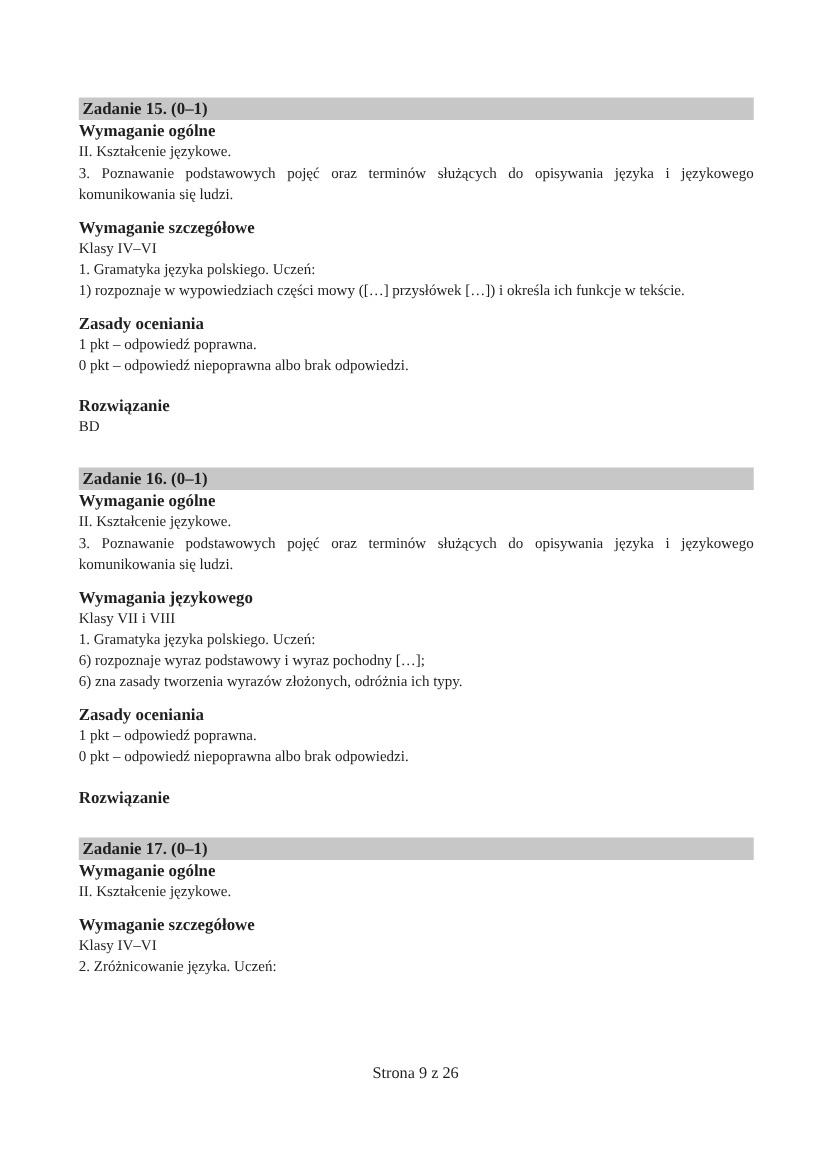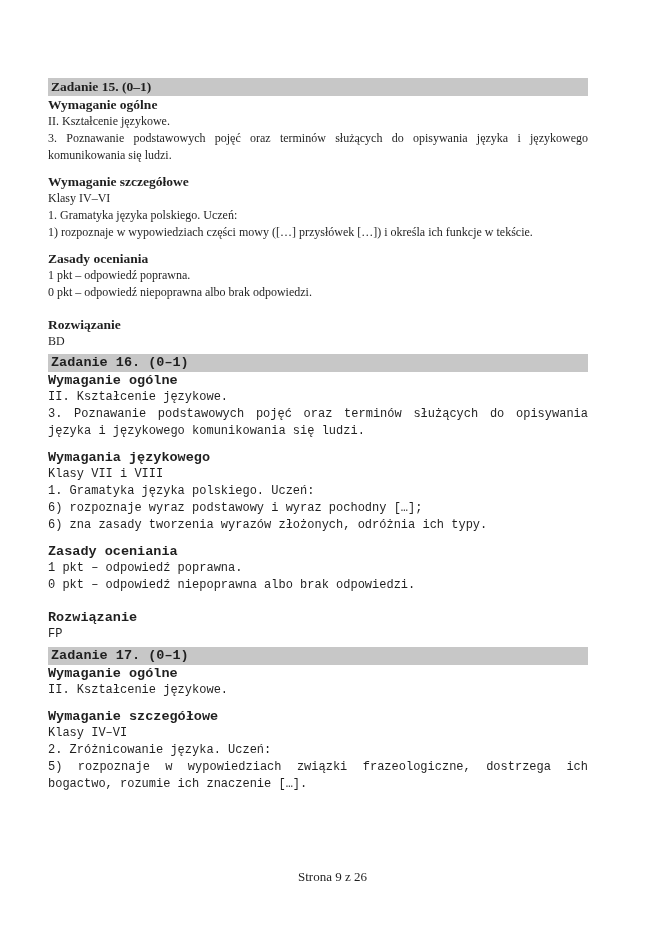--- a/index.html
+++ b/index.html
@@ -8,41 +8,41 @@
     --page-bg:#ffffff;
   }
   html,body{margin:0;padding:0;}
   body{
     width:665px;height:941px;overflow:hidden;position:relative;
     background:var(--page-bg);
     color:var(--text);
     font-family:"Liberation Serif","DejaVu Serif",serif;
   }
   .content{
-    position:absolute;left:48px;top:78px;width:540px;
+    position:absolute;left:63px;top:78px;width:540px;
   }
   .task-bar{
     background:var(--task-bar);
     height:18px;line-height:18px;
     font-weight:bold;font-size:13.5px;
     padding-left:3px;box-sizing:border-box;
   }
   .sec{margin-top:9px;}
   .task-bar + .sec{margin-top:0;}
   .sec.gap-lg{margin-top:15px;}
-  .task + .task{margin-top:4px;font-family:Liberation Mono, monospace;}
+  .task + .task{margin-top:24px;}
   .h{
     font-weight:bold;font-size:13.5px;line-height:17px;
   }
   .p{
     font-size:12px;line-height:17px;
     text-align:justify;
   }
   .footer{
-    position:absolute;left:0;top:869px;width:665px;
+    position:absolute;left:0;top:850px;width:665px;
     text-align:center;font-size:13px;line-height:15px;
   }
 </style>
 </head>
 <body>
 
 <div class="content">
 
   <section class="task">
     <header class="task-bar">
@@ -86,37 +86,35 @@
       <div class="p">6) rozpoznaje wyraz podstawowy i wyraz pochodny […];</div>
       <div class="p">6) zna zasady tworzenia wyrazów złożonych, odróżnia ich typy.</div>
     </div>
     <div class="sec">
       <div class="h">Zasady oceniania</div>
       <div class="p">1 pkt – odpowiedź poprawna.</div>
       <div class="p">0 pkt – odpowiedź niepoprawna albo brak odpowiedzi.</div>
     </div>
     <div class="sec gap-lg">
       <div class="h">Rozwiązanie</div>
-      <div class="p">FP</div>
     </div>
   </section>
 
   <section class="task">
     <header class="task-bar">
       <span>Zadanie 17. (0–1)</span>
     </header>
     <div class="sec">
       <div class="h">Wymaganie ogólne</div>
       <div class="p">II. Kształcenie językowe.</div>
     </div>
     <div class="sec">
       <div class="h">Wymaganie szczegółowe</div>
       <div class="p">Klasy IV–VI</div>
       <div class="p">2. Zróżnicowanie języka. Uczeń:</div>
-      <div class="p">5) rozpoznaje w wypowiedziach związki frazeologiczne, dostrzega ich bogactwo, rozumie ich znaczenie […].</div>
     </div>
   </section>
 
 </div>
 
 <div class="footer">
   <span>Strona 9 z 26</span>
 </div>
 
 </body></html>

